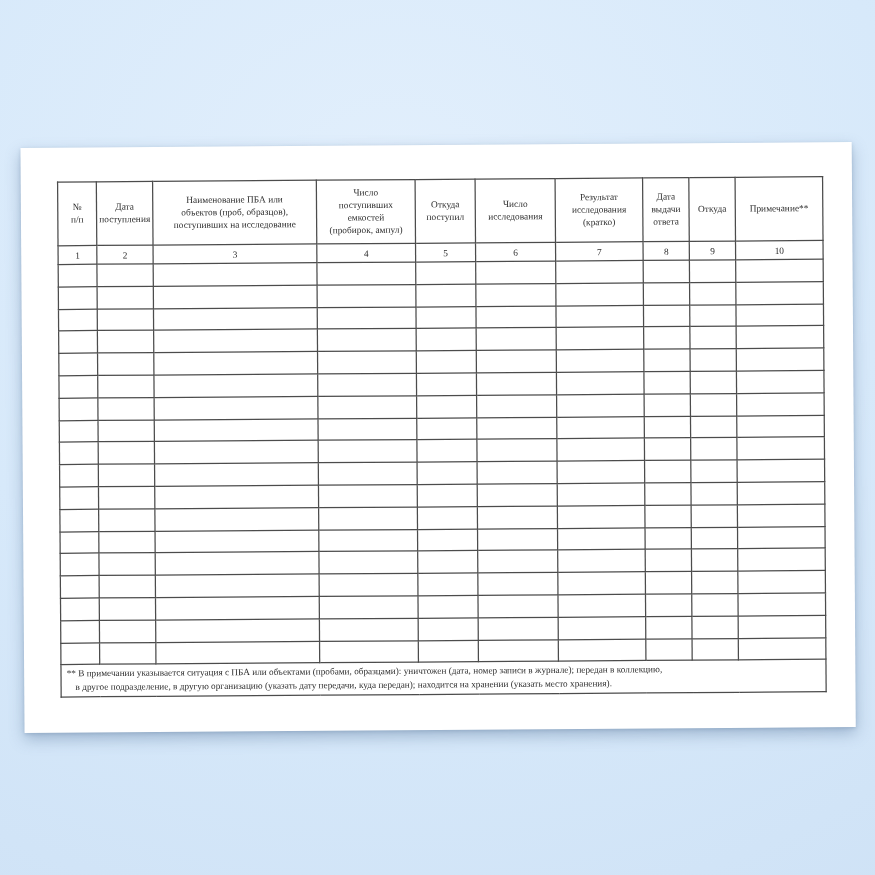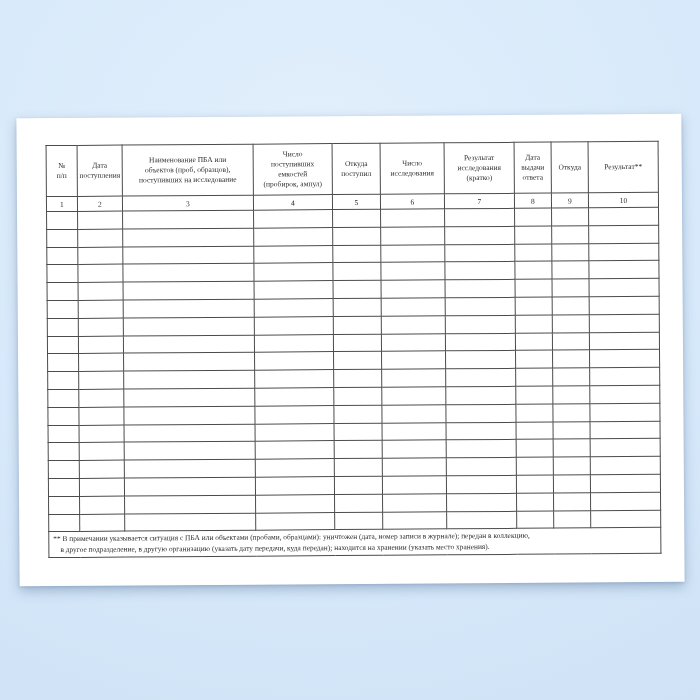--- a/index.html
+++ b/index.html
@@ -117,21 +117,21 @@
           </th>
         <th>
             <div class="head-text">Дата
 выдачи
 ответа</div>
           </th>
         <th>
             <div class="head-text">Откуда</div>
           </th>
         <th>
-            <div class="head-text">Результат**</div>
+            <div class="head-text">Примечание**</div>
           </th>
       </tr>
       <tr class="num-row">
         <td>1</td>
         <td>2</td>
         <td>3</td>
         <td>4</td>
         <td>5</td>
         <td>6</td>
         <td>7</td>

